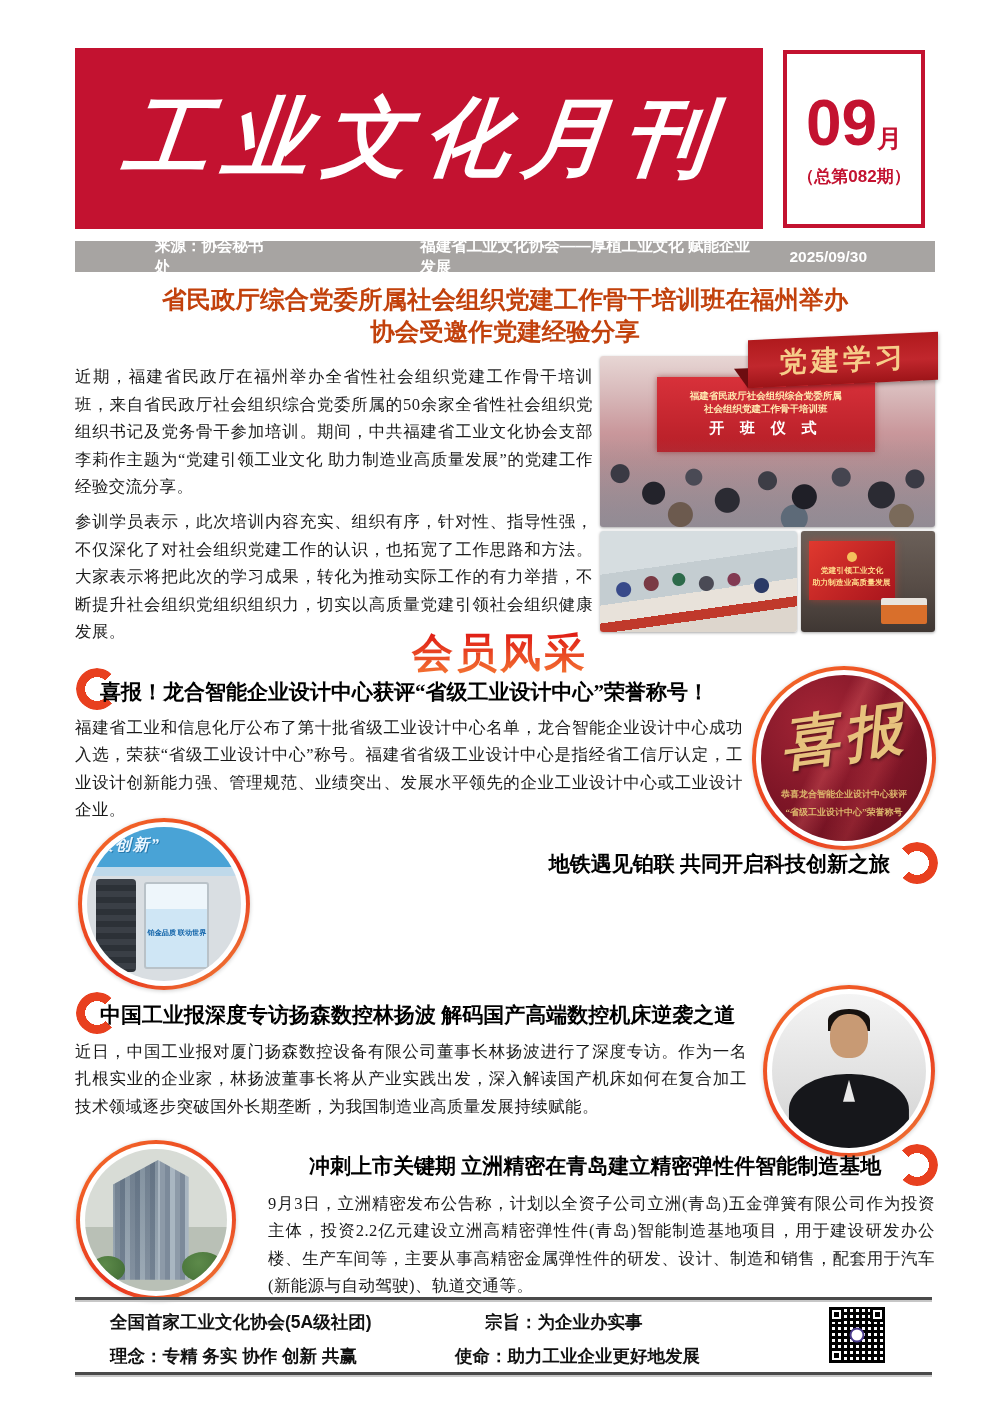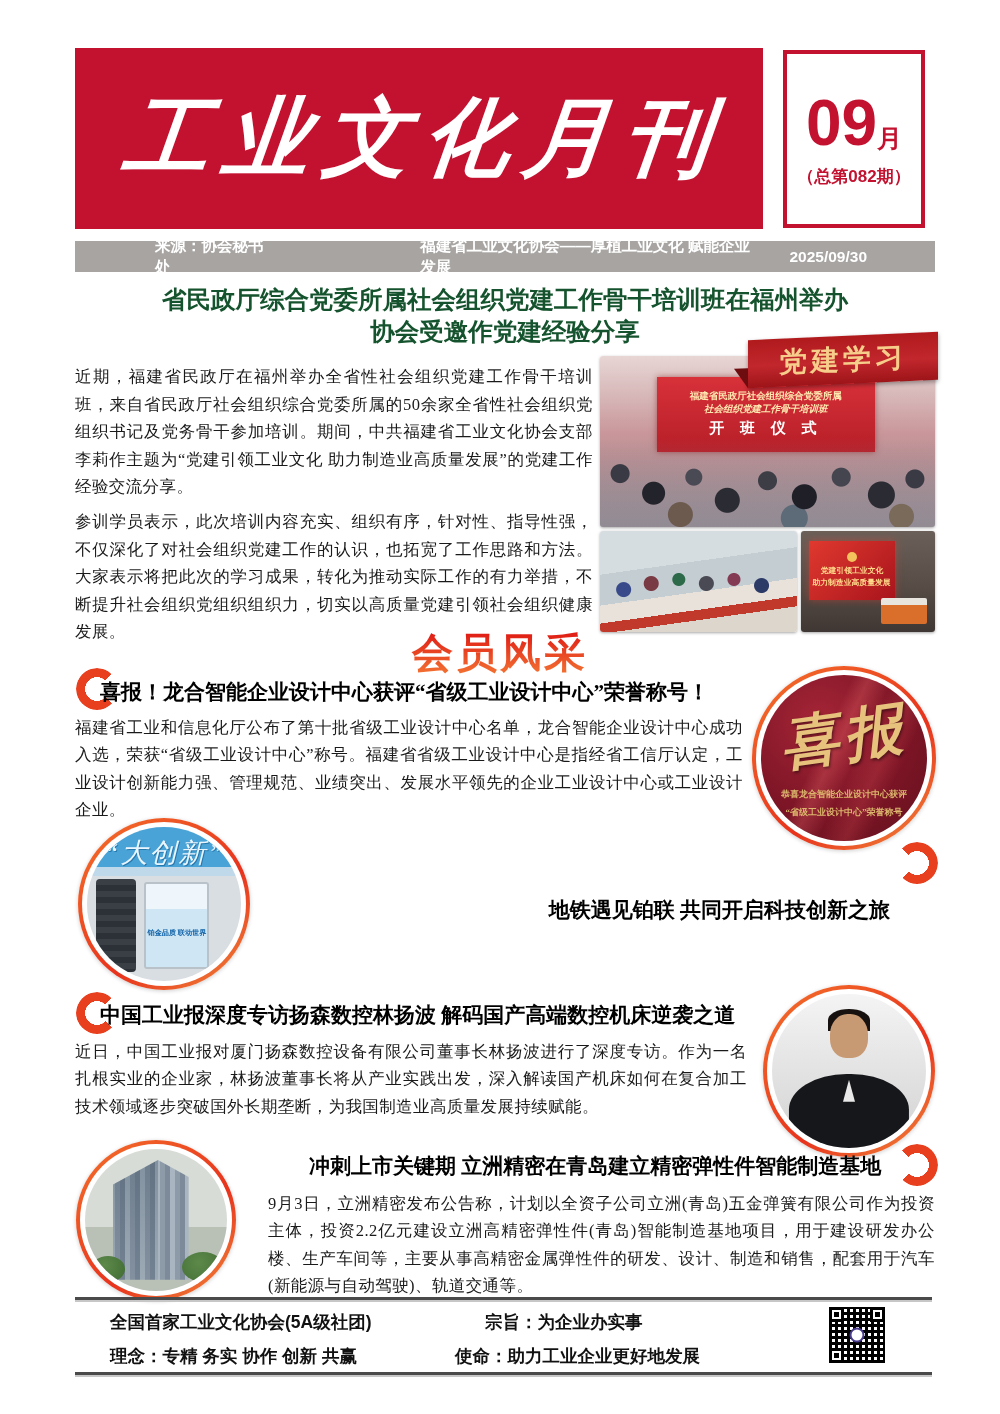--- a/index.html
+++ b/index.html
@@ -26,37 +26,37 @@
   
   .meta-bar { left:75px; top:241px; width:860px; height:31px; background:#a7a4a2;
     color:#ffffff; font-family:"Liberation Sans",sans-serif; font-weight:bold; font-size:15.5px;
     display:flex; align-items:center;gap:28px; }
   .meta-source { margin-left:80px; }
   .meta-slogan { margin-left:120px; }
   .meta-date  { margin-left:auto; margin-right:68px; }
 
   
   .lead-headline { left:75px; top:284px; width:860px; text-align:center;
-    font-weight:bold; font-size:24.5px; line-height:32px; color:#14532d; }
+    font-weight:bold; font-size:24.5px; line-height:32px; color:#c2410c; }
   .lead-body { left:75px; top:363px; width:518px; font-size:16.5px; line-height:27.6px;
     text-align:justify; letter-spacing:0.4px; }
   .lead-body p { margin-bottom:7px; }
 
   
   .collage { left:600px; top:356px; width:335px; height:276px; }
   .photo { position:absolute; border-radius:3px; overflow:hidden;
     box-shadow:0 1px 3px rgba(0,0,0,.35); }
   .photo-top { left:0; top:0; width:335px; height:171px;
     background:linear-gradient(180deg,#e7d6d4 0%,#d8b9ba 22%,#c9979b 45%,#b98f93 60%,#8d8a92 100%); }
   .screen-red { position:absolute; left:17%; top:12%; width:65%; height:44%;
     background:linear-gradient(180deg,#d8313a,#b61e27); display:flex; flex-direction:column;
     align-items:center; justify-content:center; color:#fff; text-align:center;
     box-shadow:0 0 6px rgba(120,0,0,.5); }
   .screen-red .l1 { font-size:9.5px; font-weight:bold; color:#ffe9b0; white-space:nowrap; }
-  .screen-red .l2 { font-size:9.5px; font-weight:bold; color:#ffe9b0; white-space:nowrap;font-style:italic; }
+  .screen-red .l2 { font-size:9.5px; font-weight:bold; color:#ffe9b0; white-space:nowrap; }
   .screen-red .l3 { font-size:15px; font-weight:bold; letter-spacing:6px; margin-top:3px; white-space:nowrap; }
   .crowd-top { position:absolute; left:0; bottom:0; width:100%; height:52%;
     background:
       radial-gradient(circle at 6% 40%, #3a3a44 0 9px, transparent 10px),
       radial-gradient(circle at 16% 62%, #23232b 0 11px, transparent 12px),
       radial-gradient(circle at 28% 44%, #4a4a55 0 8px, transparent 9px),
       radial-gradient(circle at 38% 70%, #2b2b33 0 12px, transparent 13px),
       radial-gradient(circle at 50% 48%, #3d3d46 0 9px, transparent 10px),
       radial-gradient(circle at 61% 66%, #1f1f27 0 12px, transparent 13px),
       radial-gradient(circle at 72% 44%, #454550 0 9px, transparent 10px),
@@ -122,22 +122,22 @@
     font-size:58px; font-weight:bold; font-style:italic; color:#e7c27d;
     transform:rotate(-8deg); text-shadow:1px 2px 3px rgba(0,0,0,.45); letter-spacing:6px; }
   .xibao-cap { position:absolute; left:0; width:100%; text-align:center; color:#dcb66c;
     font-size:9px; font-weight:bold; white-space:nowrap; }
   .cap1 { bottom:24%; } .cap2 { bottom:13%; }
 
   
   .metro-bg { background:linear-gradient(180deg,#49a3d6 0 26%, #bfd9ea 26% 32%, #d9dee2 32% 100%); }
   .metro-door { position:absolute; left:6%; top:34%; width:26%; height:60%; background:#3a3f46; border-radius:4px;
     background-image:repeating-linear-gradient(180deg,#3a3f46 0 6px,#2c3137 6px 12px); }
-  .metro-word { position:absolute; left:0; top:5%; width:100%; text-align:center; color:#eaf6ff;
-    font-size:27px; font-weight:normal; font-style:italic; letter-spacing:2px;
+  .metro-word { position:absolute; left:0; top:5%; width:100%; color:#eaf6ff;
+    font-size:16px; font-weight:bold; font-style:italic; letter-spacing:2px;
     text-shadow:1px 1px 0 #2779ad; white-space:nowrap; }
   .metro-poster { position:absolute; left:37%; top:36%; width:42%; height:56%;
     background:linear-gradient(180deg,#eef6fb 0 30%, #cfe6f5 30% 100%); border:2px solid #b9c2c8; border-radius:3px;
     display:flex; flex-direction:row; align-items:center; padding-top:10%; }
   .poster-logo { width:8px; height:8px; border-radius:50%; background:#1e9e6a; margin-bottom:3px; }
   .poster-title { font-size:7.5px; font-weight:bold; color:#0f62a8; white-space:nowrap; transform:scale(.95); }
   .poster-qr { width:13px; height:13px; margin-top:6px;
     background:repeating-linear-gradient(0deg,#556 0 2px,#fff 2px 4px),repeating-linear-gradient(90deg,#556 0 2px,#dde 2px 4px); }
 
   
@@ -254,21 +254,21 @@
         <div class="metro-word">“大创新”</div>
         <div class="metro-door"></div>
         <div class="metro-poster">
           <div class="poster-logo"></div>
           <div class="poster-title">铂金品质 联动世界</div>
           <div class="poster-qr"></div>
         </div>
       </div>
     </div>
   </div>
-  <div class="abs item-headline" style="left:300px; top:896px; width:590px; text-align:right;">地铁遇见铂联 共同开启科技创新之旅</div>
+  <div class="abs item-headline" style="left:300px; top:850px; width:590px; text-align:right;">地铁遇见铂联 共同开启科技创新之旅</div>
   <div class="abs c-badge right" style="left:896px; top:842px;"></div>
 
   <div class="abs c-badge" style="left:76px; top:992px;"></div>
   <div class="abs item-headline" style="left:100px; top:1001px;">中国工业报深度专访扬森数控林扬波 解码国产高端数控机床逆袭之道</div>
   <div class="abs item-body" style="left:75px; top:1038px; width:672px;">近日，中国工业报对厦门扬森数控设备有限公司董事长林扬波进行了深度专访。作为一名扎根实业的企业家，林扬波董事长将从产业实践出发，深入解读国产机床如何在复合加工技术领域逐步突破国外长期垄断，为我国制造业高质量发展持续赋能。</div>
   <div class="abs ring" style="left:763px; top:985px; width:172px; height:172px;">
     <div class="ring-in">
       <div class="circle-img portrait-bg">
         <div class="p-hair"></div>
         <div class="p-head"></div>

